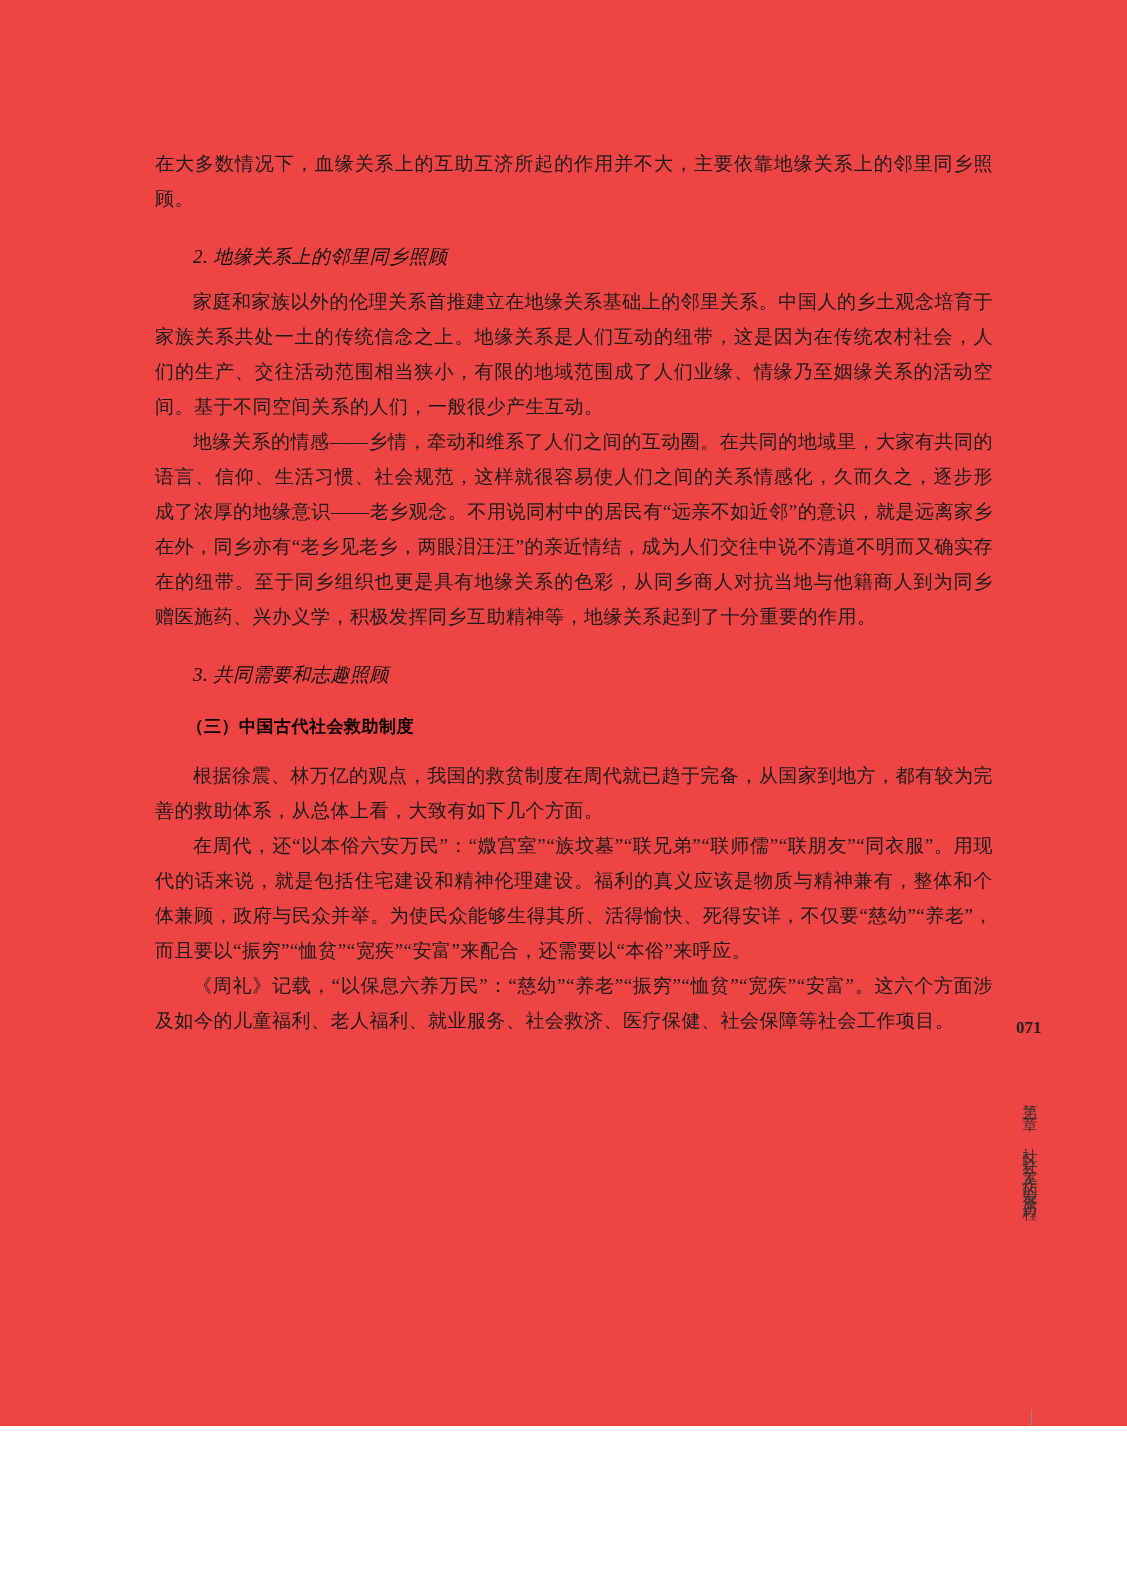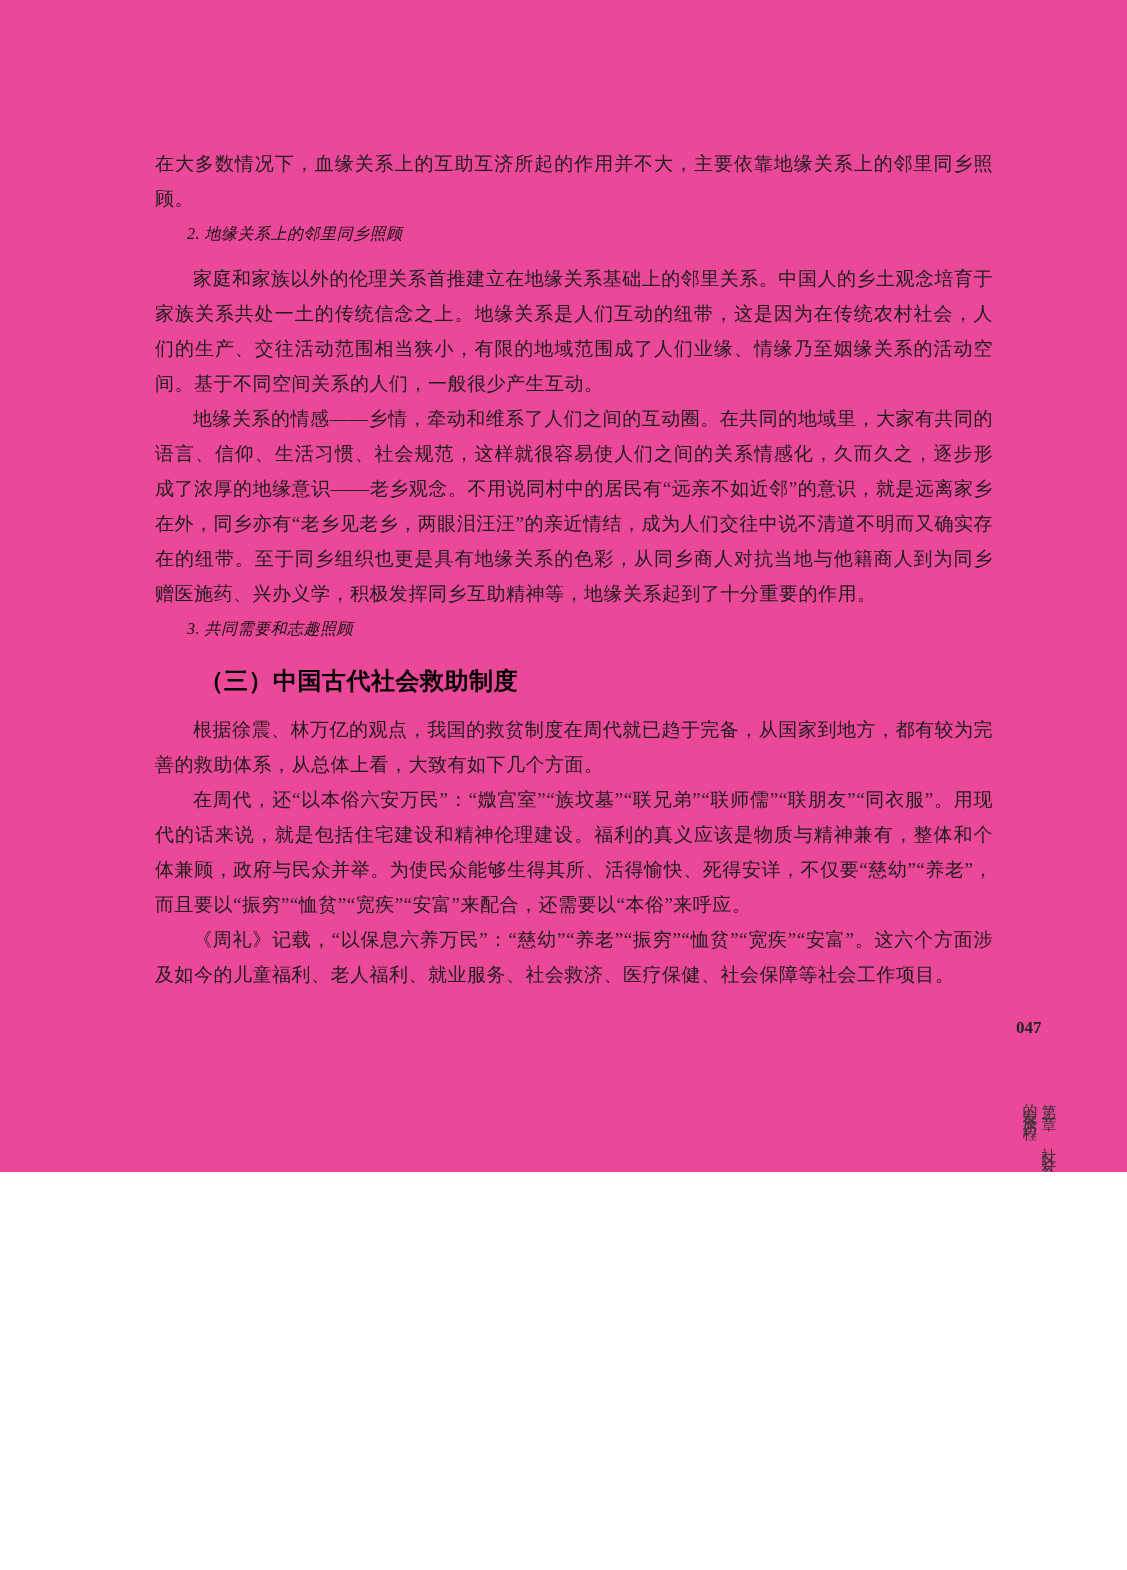--- a/index.html
+++ b/index.html
@@ -3,22 +3,22 @@
 <meta charset="utf-8">
 <style>
   html, body {
     margin: 0;
     padding: 0;
     background: #ffffff;
   }
   .page {
     position: relative;
     width: 1127px;
-    height: 1172px;
-    background: #ec4899;
+    height: 1426px;
+    background: #ef4444;
     overflow: hidden;
     font-family: "Liberation Serif", "DejaVu Serif", serif;
     color: #1c1c1c;
   }
   .text-area {
     position: absolute;
     left: 155px;
     top: 146px;
     width: 838px;
     font-size: 19px;
@@ -27,31 +27,31 @@
     letter-spacing: 0.5px;
   }
   .para {
     margin: 0;
     text-indent: 2em;
   }
   .para.no-indent {
     text-indent: 0;
   }
   .subheading {
-    margin: 0 0 10px 0;
-    font-size: 16px;
+    margin: 23px 0 10px 0;
+    font-size: 19px;
     font-weight: normal;
     font-style: italic;
     text-indent: 2em;
     font-family: "Liberation Serif", "DejaVu Serif", serif;
     color: #111111;
   }
   .section-heading {
     margin: 20px 0 16px 0;
-    font-size: 24px;
+    font-size: 17px;
     line-height: 30px;
     font-weight: bold;
     font-style: normal;
     text-indent: 1.85em;
     font-family: "Liberation Sans", "DejaVu Sans", sans-serif;
     color: #000000;
   }
   .page-number {
     position: absolute;
     left: 1016px;
@@ -93,21 +93,21 @@
     <h3 class="subheading">2. 地缘关系上的邻里同乡照顾</h3>
     <p class="para">家庭和家族以外的伦理关系首推建立在地缘关系基础上的邻里关系。中国人的乡土观念培育于家族关系共处一土的传统信念之上。地缘关系是人们互动的纽带，这是因为在传统农村社会，人们的生产、交往活动范围相当狭小，有限的地域范围成了人们业缘、情缘乃至姻缘关系的活动空间。基于不同空间关系的人们，一般很少产生互动。</p>
     <p class="para">地缘关系的情感——乡情，牵动和维系了人们之间的互动圈。在共同的地域里，大家有共同的语言、信仰、生活习惯、社会规范，这样就很容易使人们之间的关系情感化，久而久之，逐步形成了浓厚的地缘意识——老乡观念。不用说同村中的居民有“远亲不如近邻”的意识，就是远离家乡在外，同乡亦有“老乡见老乡，两眼泪汪汪”的亲近情结，成为人们交往中说不清道不明而又确实存在的纽带。至于同乡组织也更是具有地缘关系的色彩，从同乡商人对抗当地与他籍商人到为同乡赠医施药、兴办义学，积极发挥同乡互助精神等，地缘关系起到了十分重要的作用。</p>
     <h3 class="subheading">3. 共同需要和志趣照顾</h3>
     <h2 class="section-heading">（三）中国古代社会救助制度</h2>
     <p class="para">根据徐震、林万亿的观点，我国的救贫制度在周代就已趋于完备，从国家到地方，都有较为完善的救助体系，从总体上看，大致有如下几个方面。</p>
     <p class="para">在周代，还“以本俗六安万民”：“媺宫室”“族坟墓”“联兄弟”“联师儒”“联朋友”“同衣服”。用现代的话来说，就是包括住宅建设和精神伦理建设。福利的真义应该是物质与精神兼有，整体和个体兼顾，政府与民众并举。为使民众能够生得其所、活得愉快、死得安详，不仅要“慈幼”“养老”，而且要以“振穷”“恤贫”“宽疾”“安富”来配合，还需要以“本俗”来呼应。</p>
     <p class="para">《周礼》记载，“以保息六养万民”：“慈幼”“养老”“振穷”“恤贫”“宽疾”“安富”。这六个方面涉及如今的儿童福利、老人福利、就业服务、社会救济、医疗保健、社会保障等社会工作项目。</p>
   </div>
 
-  <div class="page-number">047</div>
+  <div class="page-number">071</div>
 
   <div class="side-chapter">
     <span class="chapter-label-span">第二章</span>
     <span class="chapter-title-span">社区社会工作的发展历程</span>
   </div>
 
   <div class="side-rule"></div>
 
 </div>
 

